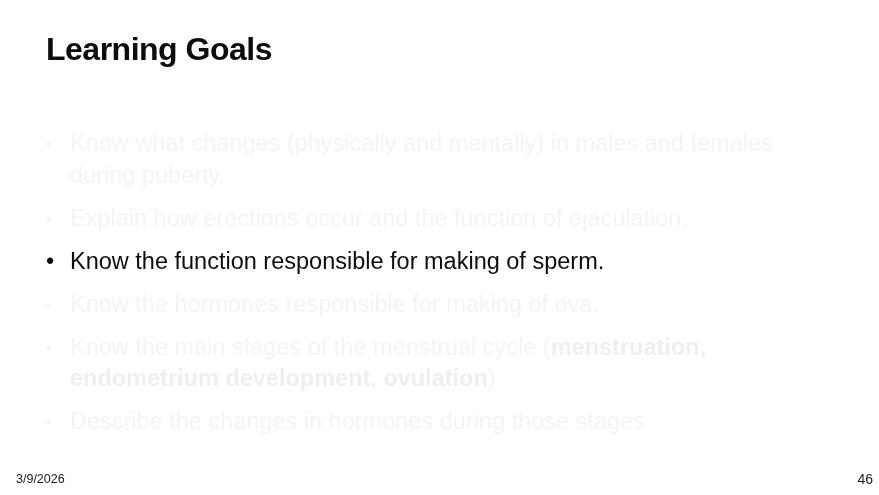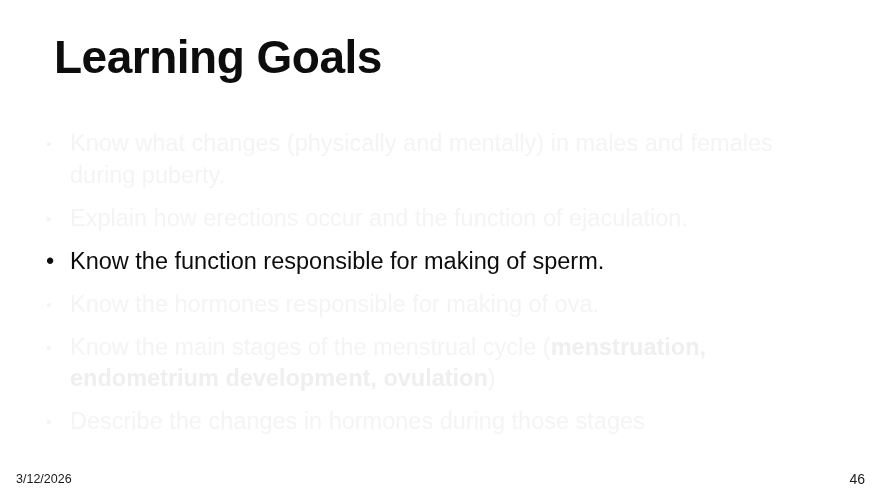--- a/index.html
+++ b/index.html
@@ -15,23 +15,23 @@
     position: relative;
     width: 879px;
     height: 495px;
     background: #ffffff;
     overflow: hidden;
   }
 
   
   .slide-title {
     position: absolute;
-    left: 54px;
+    left: 46px;
     top: 32px;
-    font-size: 46px;
+    font-size: 32px;
     font-weight: 700;
     letter-spacing: -0.5px;
     color: #0d0d0d;
     line-height: 1.1;
     white-space: nowrap;
   }
 
   
   .bullet-list {
     position: absolute;
@@ -80,21 +80,21 @@
   .footer-date {
     position: absolute;
     left: 16px;
     bottom: 8px;
     font-size: 12.5px;
     color: #1a1a1a;
     line-height: 16px;
   }
   .footer-page {
     position: absolute;
-    right: 14px;
+    right: 6px;
     bottom: 8px;
     font-size: 14px;
     color: #1a1a1a;
     line-height: 16px;
   }
 </style>
 </head>
 <body>
 
 <div class="slide">
@@ -128,17 +128,17 @@
       <span class="bullet-text"><span>Know the main stages of the menstrual cycle (</span><span class="strong">menstruation, endometrium development, ovulation</span><span>)</span></span>
     </div>
 
     <div class="bullet-item dim">
       <span class="marker">▪</span>
       <span class="bullet-text">Describe the changes in hormones during those stages</span>
     </div>
 
   </div>
 
-  <div class="footer-date">3/12/2026</div>
+  <div class="footer-date">3/9/2026</div>
 
   <div class="footer-page">46</div>
 
 </div>
 
 </body></html>

